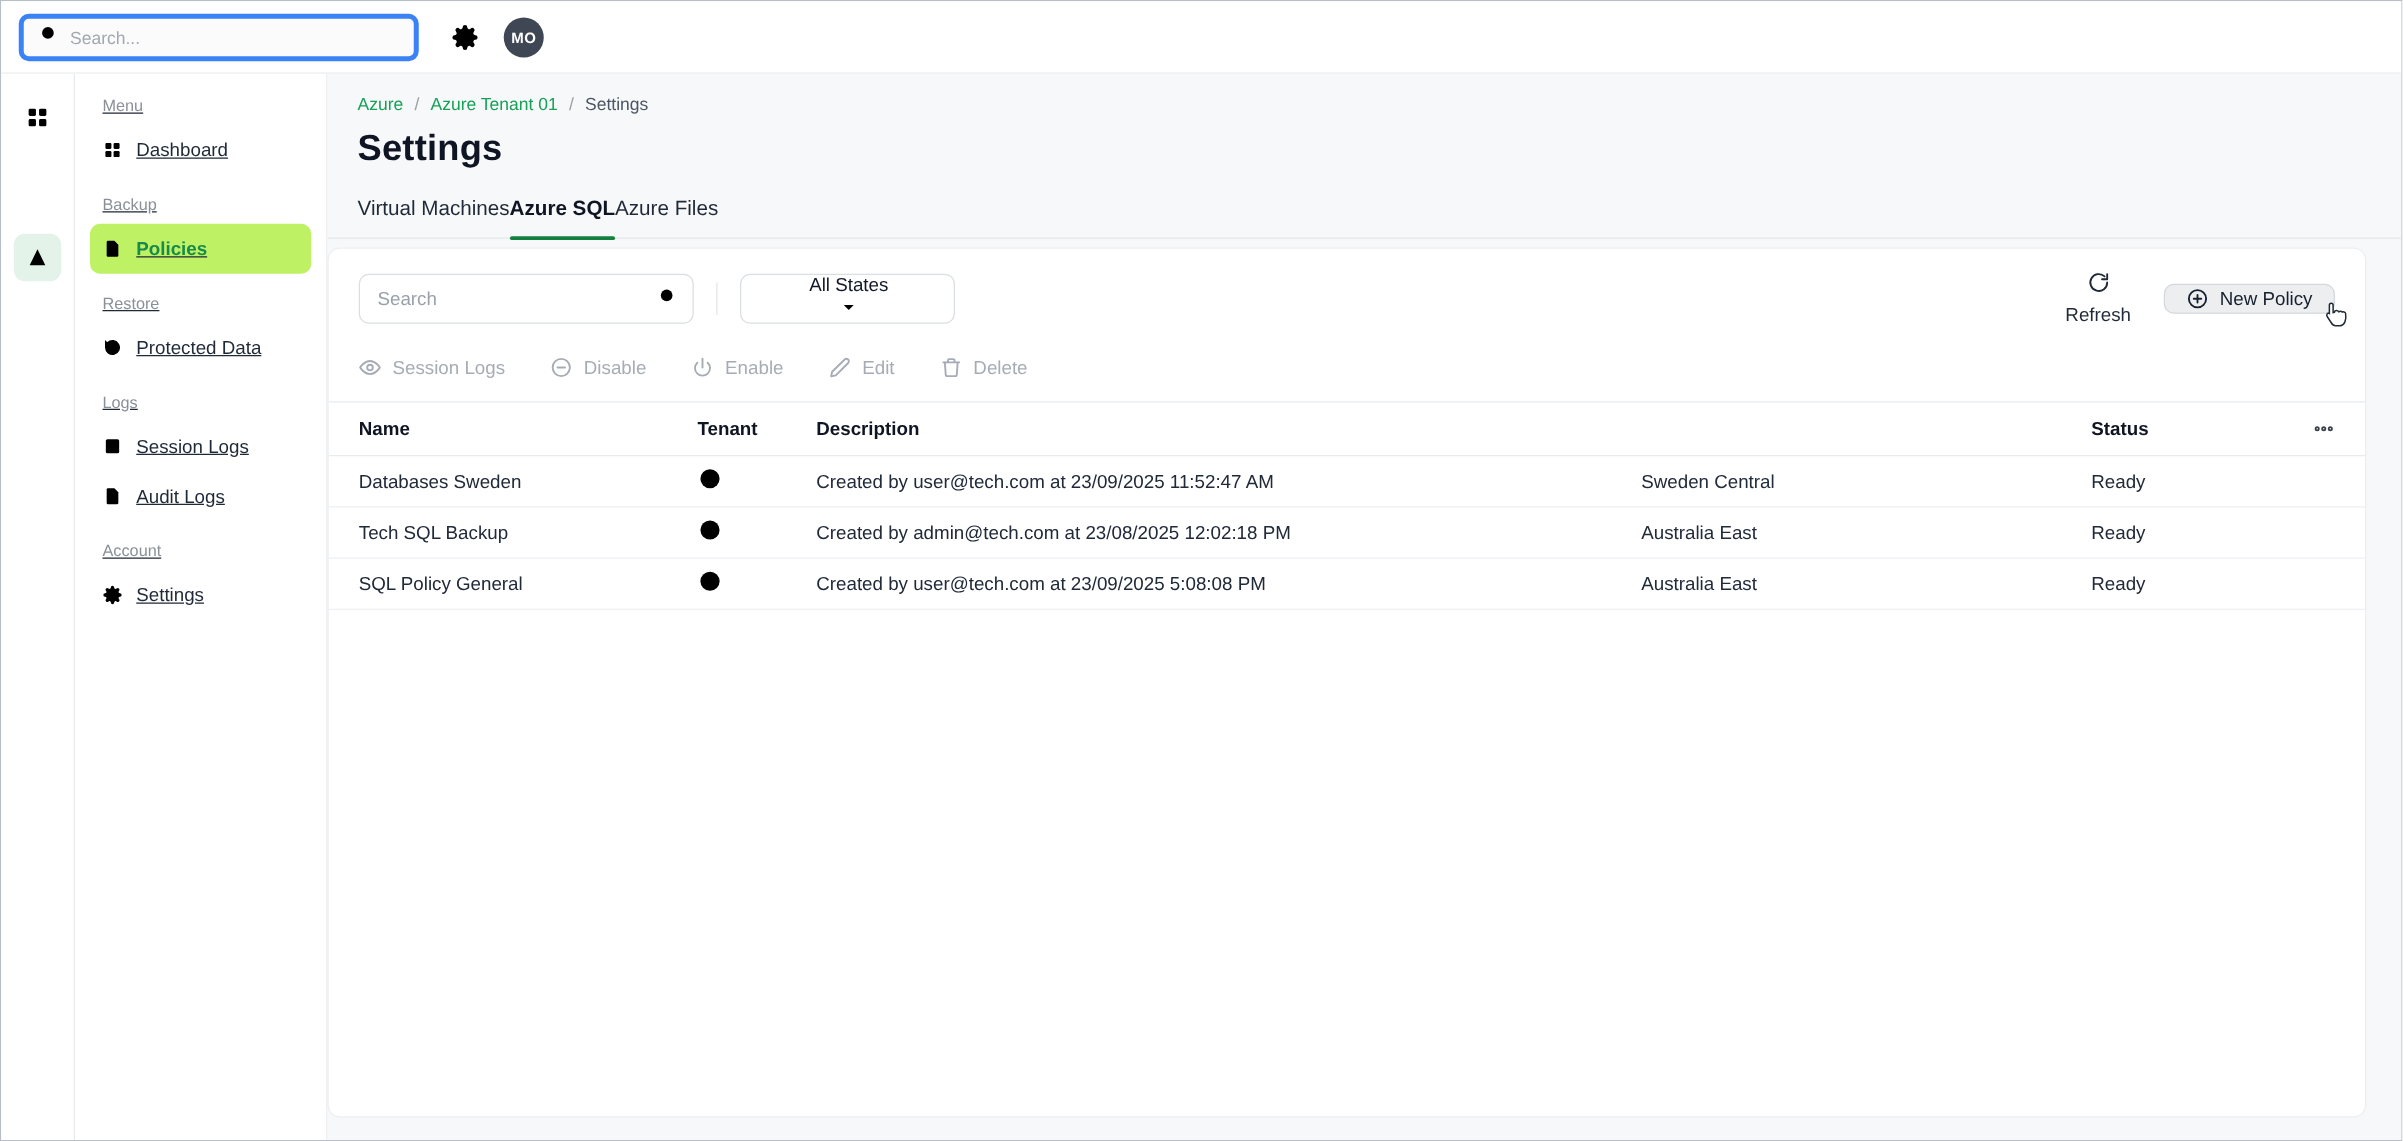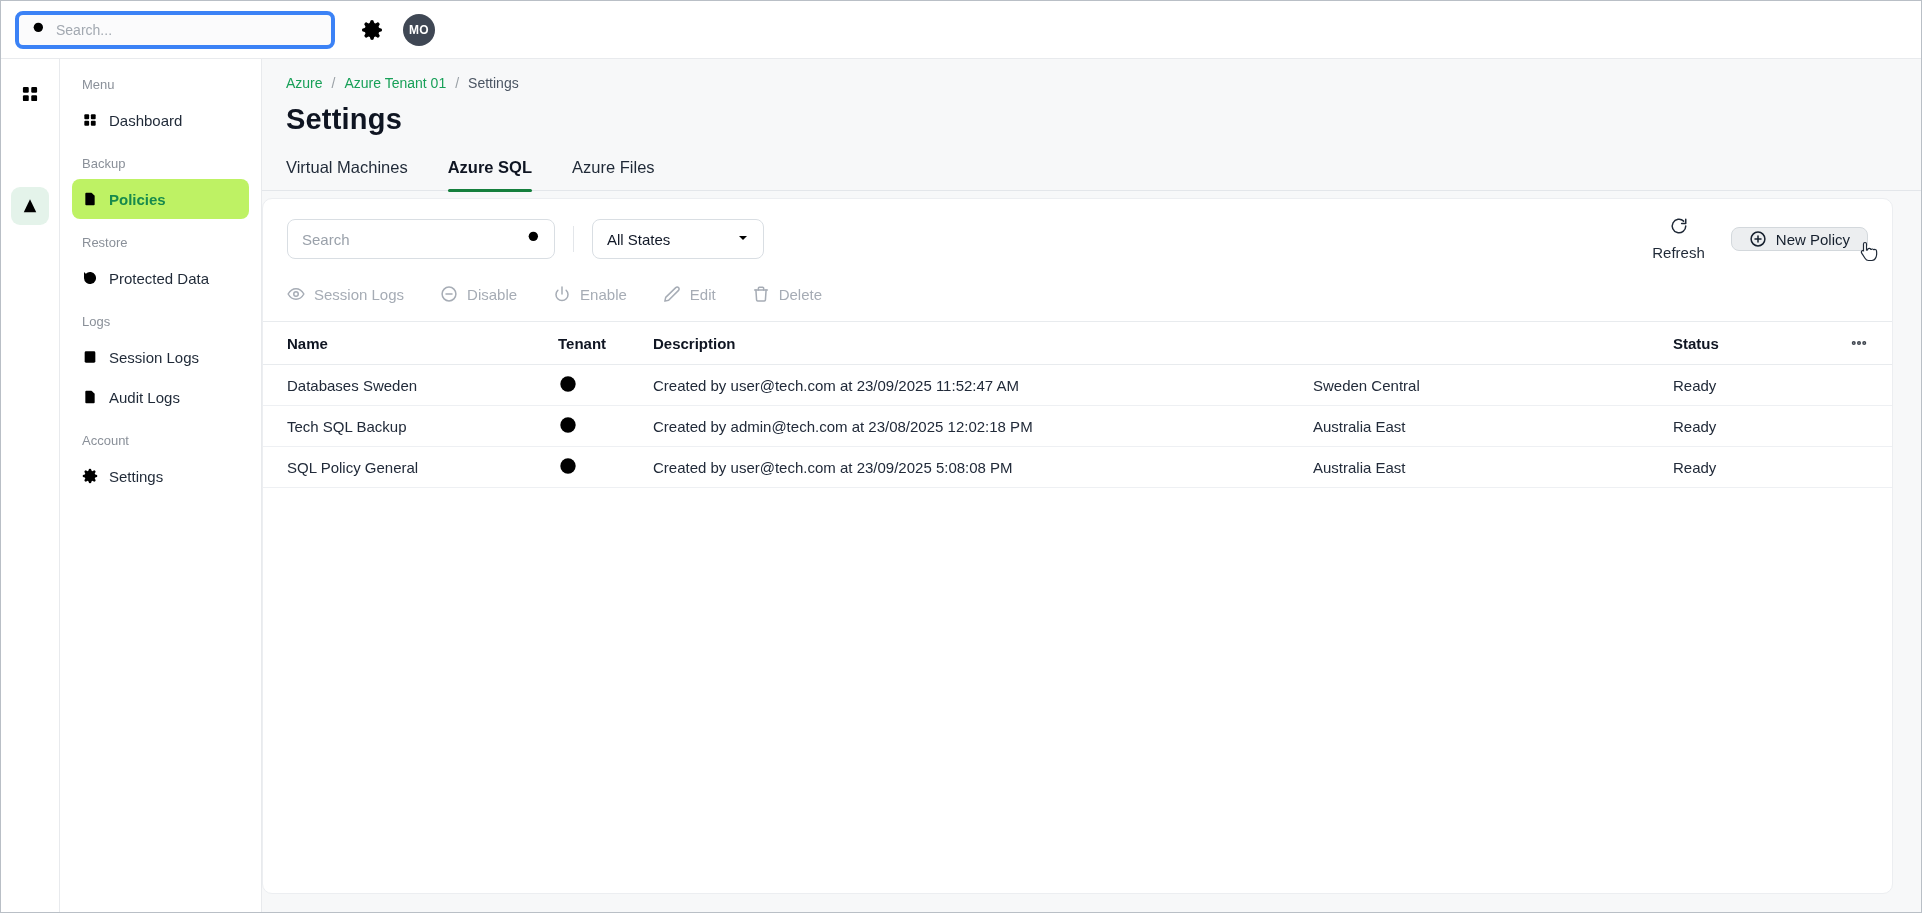--- a/index.html
+++ b/index.html
@@ -28,48 +28,48 @@
   .top-search input::placeholder { color:#a2a8b0; }
   .gear-btn { margin-left:26px; background:none; border:none; color:#374151; cursor:pointer; display:flex; }
   .avatar { margin-left:20px; width:32px; height:32px; border-radius:50%; background:#3f4754; color:#fff; font-size:12px; font-weight:700; display:flex; align-items:center; justify-content:center; letter-spacing:.3px; }
 
   
   .cols { flex:1; display:flex; min-height:0; }
   .rail { width:59px; flex:0 0 59px; border-right:1px solid #e8eaed; background:#fff; display:flex; flex-direction:column; align-items:center; padding-top:16px; }
   .rail-btn { width:38px; height:38px; border-radius:9px; border:none; background:transparent; color:#555e6a; display:flex; align-items:center; justify-content:center; cursor:pointer; }
   .rail-btn.active { background:#e4f3ea; color:#16a34a; margin-top:74px; }
 
-  .sidebar { width:202px; flex:0 0 202px; border-right:1px solid #e8eaed; background:#fff; padding:10px 12px; }
+  .sidebar { width:202px; flex:0 0 202px; border-right:1px solid #e8eaed; background:#fff; padding:10px 12px;text-decoration:underline; }
   .sec-label { font-size:13px; color:#8a9099; margin:16px 10px 8px; }
   .sidebar .sec-label:first-child { margin-top:8px; }
   .side-item { height:40px; border-radius:8px; display:flex; align-items:center; gap:11px; padding:0 10px; font-size:15px; color:#1f2937; cursor:pointer; }
   .side-item .sic { color:#5b6470; display:flex; }
   .side-item.active { background:#bef264; color:#178a4c; font-weight:700; }
   .side-item.active .sic { color:#189a52; }
 
   
   .main { flex:1; background:#f7f8f9; min-width:0; display:flex; flex-direction:column; }
   .breadcrumb { padding:16px 0 0 24px; font-size:14px; display:flex; align-items:center; gap:9px; }
   .crumb-link { color:#18a058; text-decoration:none; cursor:pointer; }
   .crumb-sep { color:#9aa0a6; }
   .crumb-current { color:#4b5563; }
   .page-title { margin:12px 0 0 24px; font-size:29px; font-weight:700; color:#0f1522; letter-spacing:.2px; }
-  .tabs { margin-top:22px; padding-left:24px; display:flex; gap:40px; border-bottom:1px solid #e3e6ea; }
+  .tabs { margin-top:22px; padding-left:24px; display:flex; border-bottom:1px solid #e3e6ea; }
   .tab { font-size:16.5px; color:#1f2937; font-weight:500; padding-bottom:13px; position:relative; cursor:pointer; }
   .tab.active { font-weight:700; color:#0f1522; }
   .tab.active::after { content:""; position:absolute; left:0; right:0; bottom:-2px; height:3px; background:#157f3d; border-radius:2px; }
 
   .card { margin:7px 28px 18px 0; background:#fff; border:1px solid #eceef1; border-radius:10px; flex:1; display:flex; flex-direction:column; overflow:hidden; }
 
   .toolbar { display:flex; align-items:center; padding:18px 24px 14px; }
   .tsearch { width:268px; height:40px; border:1px solid #d9dee3; border-radius:8px; display:flex; align-items:center; padding:0 12px 0 14px; color:#868d97; background:#fff;justify-content:flex-end; }
   .tsearch input { border:none; outline:none; flex:1; font-size:15px; font-family:"Liberation Sans",sans-serif; color:#374151; background:transparent; }
   .tsearch input::placeholder { color:#9aa1aa; }
   .vdiv { width:1px; height:26px; background:#e3e6ea; margin:0 18px; }
-  .state-select { width:172px; height:40px; border:1px solid #d9dee3; border-radius:8px; display:flex; align-items:center; justify-content:space-between; padding:0 12px 0 14px; font-size:15px; color:#111827; background:#fff; cursor:pointer; }
+  .state-select { width:172px; height:40px; border:1px solid #d9dee3; border-radius:8px; display:flex; align-items:center; justify-content:space-between; padding:0 12px 0 14px; font-size:15px; color:#111827; background:#fff; cursor:pointer;flex-direction:column; }
   .state-select .chev { color:#4b5563; }
   .tspacer { flex:1; }
   .refresh-btn { display:flex; align-items:center; gap:9px; font-size:15px; color:#1f2937; background:none; border:none; cursor:pointer; font-family:"Liberation Sans",sans-serif;flex-direction:column; }
   .newpolicy-btn { margin-left:26px; height:24px; padding:0 17px; background:#eceef0; border:1px solid #d3d8dc; border-radius:8px; display:flex; align-items:center; gap:9px; font-size:15px; color:#16202e; cursor:pointer; font-family:"Liberation Sans",sans-serif; }
 
   .bulkbar { display:flex; align-items:center; gap:36px; padding:10px 24px 18px; }
   .bulk-item { display:flex; align-items:center; gap:9px; font-size:15px; color:#a6acb5; background:none; border:none; font-family:"Liberation Sans",sans-serif; cursor:default; }
 
   .grid-row { display:grid; grid-template-columns:271px 95px 660px 360px 1fr 40px; align-items:center; padding:0 24px; }
   .thead { height:44px; border-top:1px solid #e8ebee; border-bottom:1px solid #e8ebee; font-size:15px; font-weight:700; color:#0f1522; }

